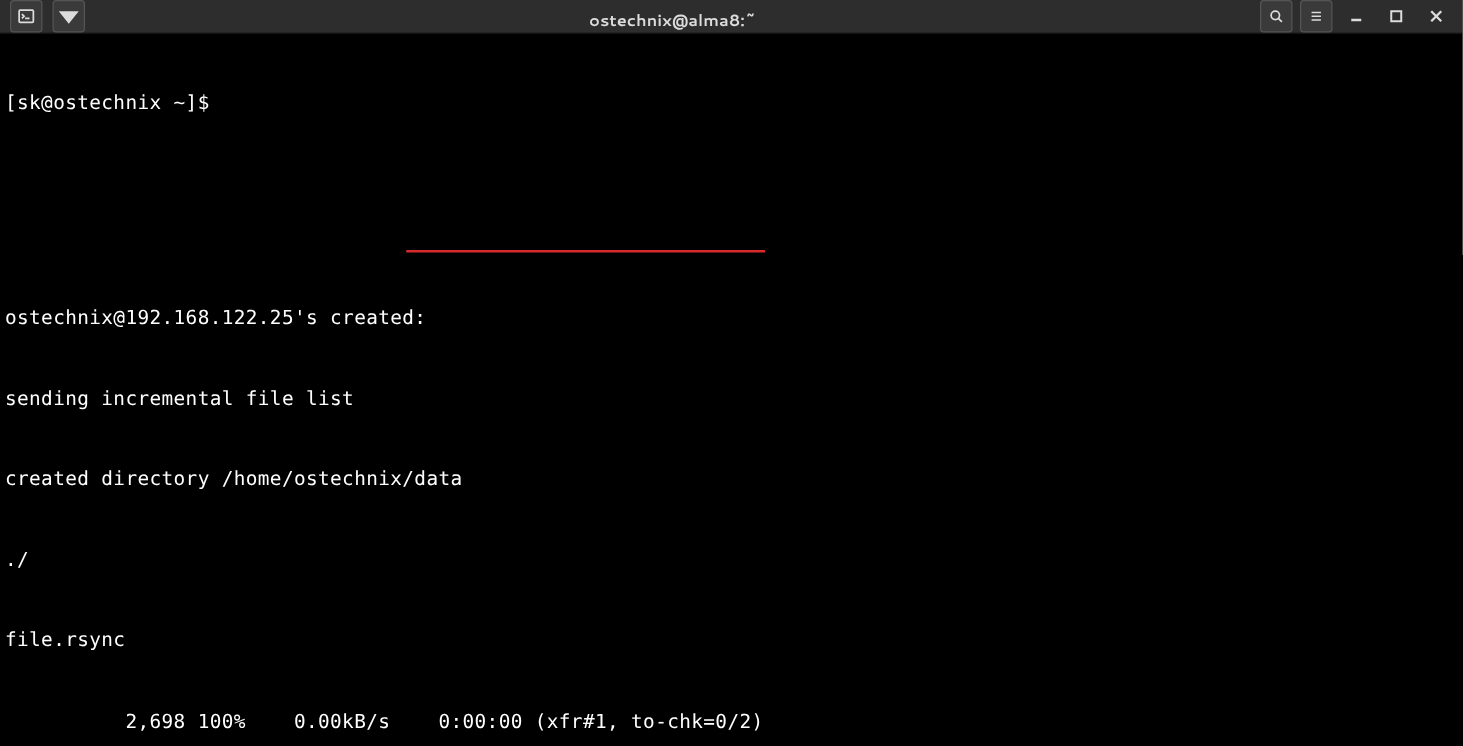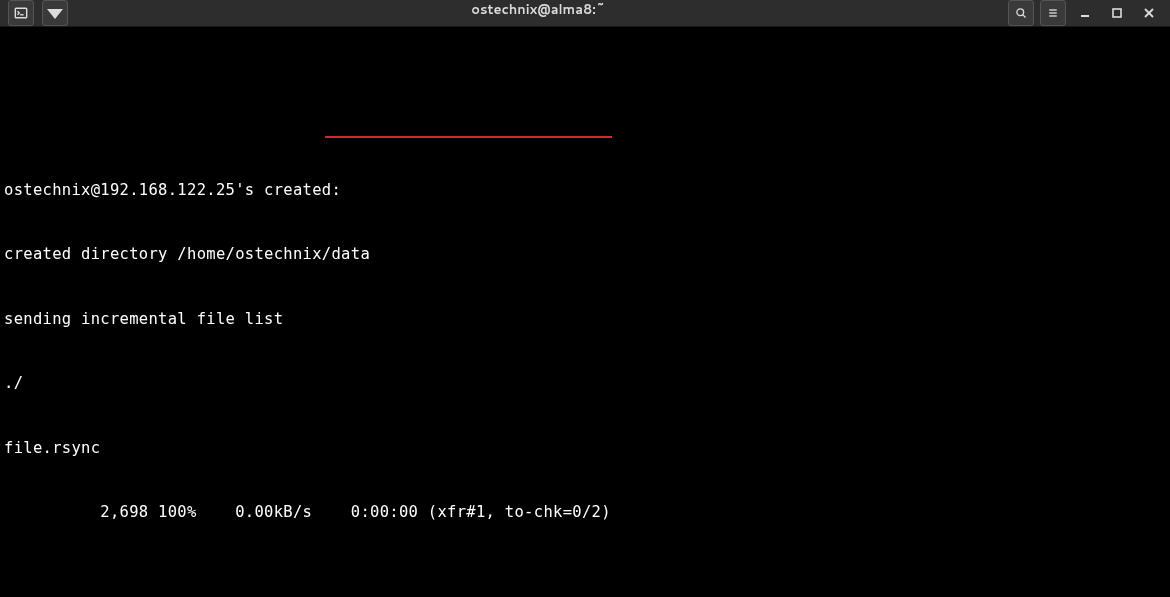--- a/index.html
+++ b/index.html
@@ -18,21 +18,21 @@
       width: 100%;
       height: 100%;
       background: #000000;
       display: flex;
       flex-direction: column;
     }
     .titlebar {
       height: 36px;
       background: #2d2d2d;
       display: flex;
-      align-items: flex-start;
+      align-items: flex-end;
       padding: 0 8px;
       color: #dcdcdc;
       font-family: "Cantarell", sans-serif;
       font-size: 13px;
       border-bottom: 1px solid #1a1a1a;
     }
     .titlebar-left {
       display: flex;
       align-items: center;
       gap: 8px;
@@ -159,26 +159,27 @@
       <div class="titlebar-btn flat">
         <svg viewBox="0 0 12 12" stroke="#dcdcdc" stroke-width="1.8">
           <line x1="2" y1="2" x2="10" y2="10"></line>
           <line x1="10" y1="2" x2="2" y2="10"></line>
         </svg>
       </div>
     </div>
   </div>
 
   <div class="terminal-body">
+    <div class="term-line">[sk@ostechnix ~]$</div>
     <div class="term-line">
       <div class="underline-red" id="red-underline" style="left: 321px; width: 287px;"></div>
     </div>
     <div class="term-line">ostechnix@192.168.122.25's created:</div>
+    <div class="term-line">sending incremental file list</div>
     <div class="term-line">created directory /home/ostechnix/data</div>
-    <div class="term-line">sending incremental file list</div>
     <div class="term-line">./</div>
     <div class="term-line">file.rsync</div>
     <div class="term-line">          2,698 100%    0.00kB/s    0:00:00 (xfr#1, to-chk=0/2)</div>
     <div class="term-line"></div>
     
     
     
     
     
     

